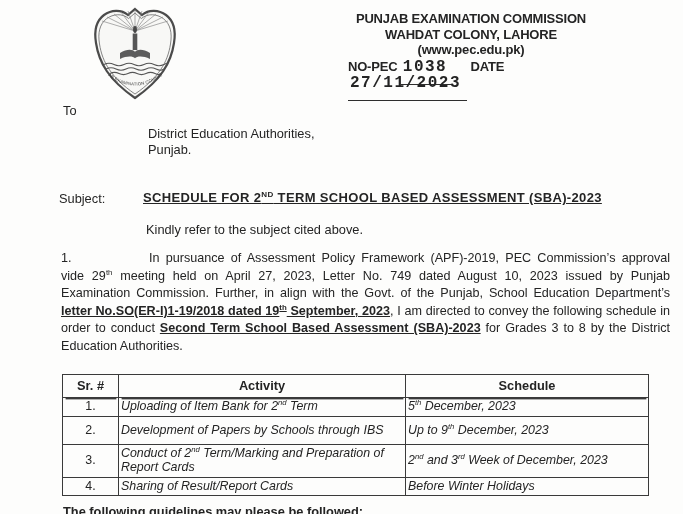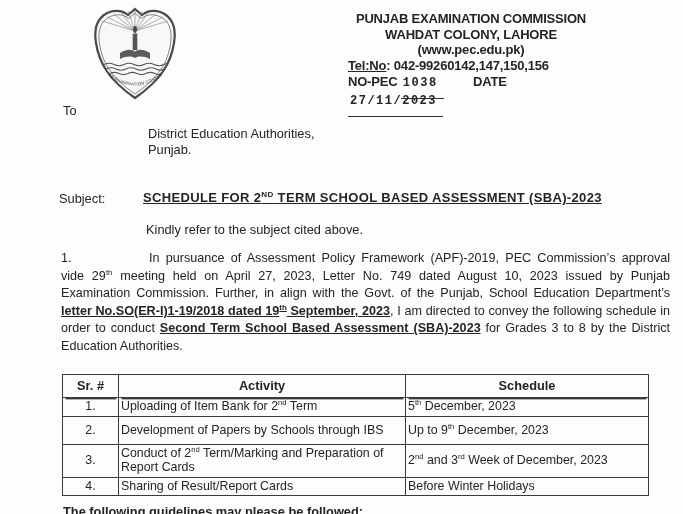--- a/index.html
+++ b/index.html
@@ -11,24 +11,24 @@
   }
   .abs { position:absolute; }
   .b { font-weight:bold;text-decoration:underline; }
   .u { text-decoration:underline; }
   sup { font-size:0.62em; line-height:0; vertical-align:super; }
 
   
   .logo { left:84px; top:6px; width:102px; height:96px; }
   .head-block { left:340px; top:11px; width:262px; text-align:center;
                 font-weight:bold; font-size:13px; line-height:15.7px; letter-spacing:-0.2px; }
-  .fillin { font-family:"Liberation Mono", monospace; font-weight:bold; font-size:12px;
+  .fillin { font-family:"Liberation Mono", monospace; font-weight:bold; font-size:16px;
             border-bottom:1.2px solid #2e2e2e; letter-spacing:1.5px; padding:0 6px 8px 2px; }
   .refline { text-align:left; padding-left:8px; margin-top:0.5px; }
-  .refline .datelab { margin-left:26px; margin-right:4px; }
+  .refline .datelab { margin-left:14px; margin-right:4px; }
   .telline { text-align:left; padding-left:8px; }
 
   
   .to-label { left:63px; top:103px; font-size:12.8px; }
   .recipients { left:148px; top:126px; font-size:12.8px; line-height:15.7px; }
   .subject-label { left:59px; top:191px; font-size:12.8px; }
   .subject-text { left:143px; top:190px; font-size:13px; font-weight:bold;
                   text-decoration:underline; letter-spacing:0.35px; }
   .salutation { left:146px; top:222px; font-size:12.8px; }
   .para { left:61px; top:250px; width:609px; font-size:12.6px; line-height:17.6px;
@@ -37,21 +37,21 @@
 
   
   table.sched { left:62px; top:374px; width:587px; border-collapse:collapse;
                 table-layout:fixed; font-size:12.4px; line-height:13.9px; }
   table.sched th, table.sched td { border:1.4px solid #3a3a3a; padding:1px 2px; }
   table.sched th { font-size:12.8px; font-weight:bold; text-align:center;
                    box-shadow:0 4px 0 -2.6px #3a3a3a;margin-left:44px; }
   table.sched thead tr { height:23px; }
   tr.r1 { height:19px; } tr.r2 { height:28px; } tr.r3 { height:33px; } tr.r4 { height:18px; }
   td.sr { text-align:center; }
-  td.act, td.sch { text-align:left; padding-left:7px; vertical-align:middle; }
+  td.act, td.sch { text-align:left; padding-left:7px; vertical-align:middle;font-style:italic; }
 
   .guidelines { left:63px; top:504px; font-size:12.8px; font-weight:bold; }
 </style>
 </head>
 <body>
 
 <div class="page">
 
   <svg class="abs logo" viewBox="0 0 100 96">
     <path d="M50 3 L57 9 C64 3 74 4 81 9 C89 15 91 25 89 37 C86 57 76 74 50 92 C24 74 14 57 11 37 C9 25 11 15 19 9 C26 4 36 3 43 9 Z" fill="#f8f8f6" stroke="#4b4b4b" stroke-width="2.2"></path>
@@ -82,21 +82,20 @@
     <path id="lg-arc" d="M22 69 Q50 90 78 69" fill="none" stroke="none"></path>
     <text font-size="4.3" fill="#3a3a3a" letter-spacing="0.2">
       <textPath href="#lg-arc" startOffset="50%" text-anchor="middle">PUNJAB EXAMINATION COMMISSION</textPath>
     </text>
   </svg>
 
   <div class="abs head-block">
     <div>PUNJAB EXAMINATION COMMISSION</div>
     <div>WAHDAT COLONY, LAHORE</div>
     <div>(www.pec.edu.pk)</div>
-    <div class="telline"><span class="u">Tel:No</span><span>: 042-99260142,147,150,156</span></div>
     <div class="refline">
       <span>NO-PEC</span>
       <span class="fillin">1038</span>
       <span class="datelab">DATE</span>
       <span class="fillin">27/11/2023</span>
     </div>
   </div>
 
   <div class="abs to-label">To</div>
   <div class="abs recipients">

